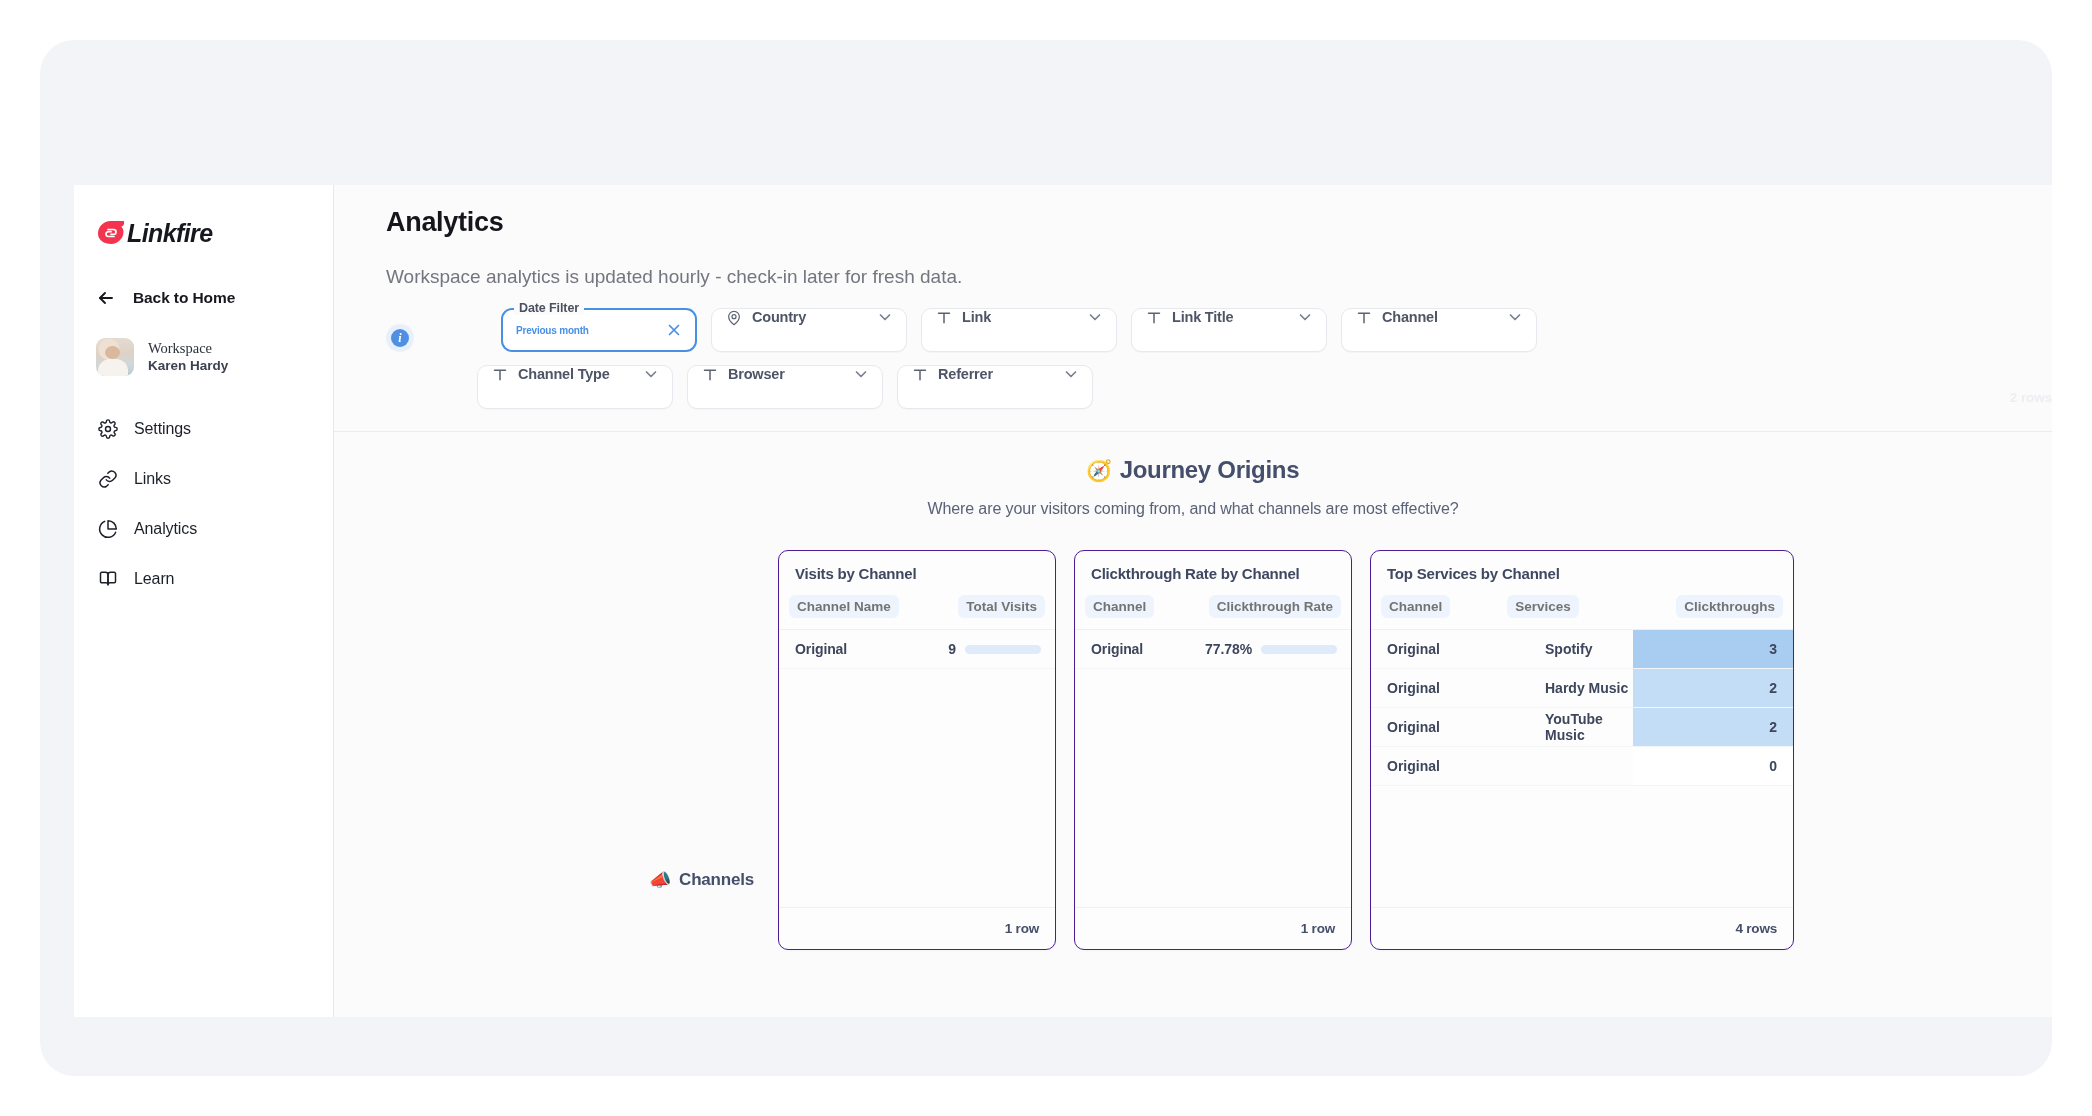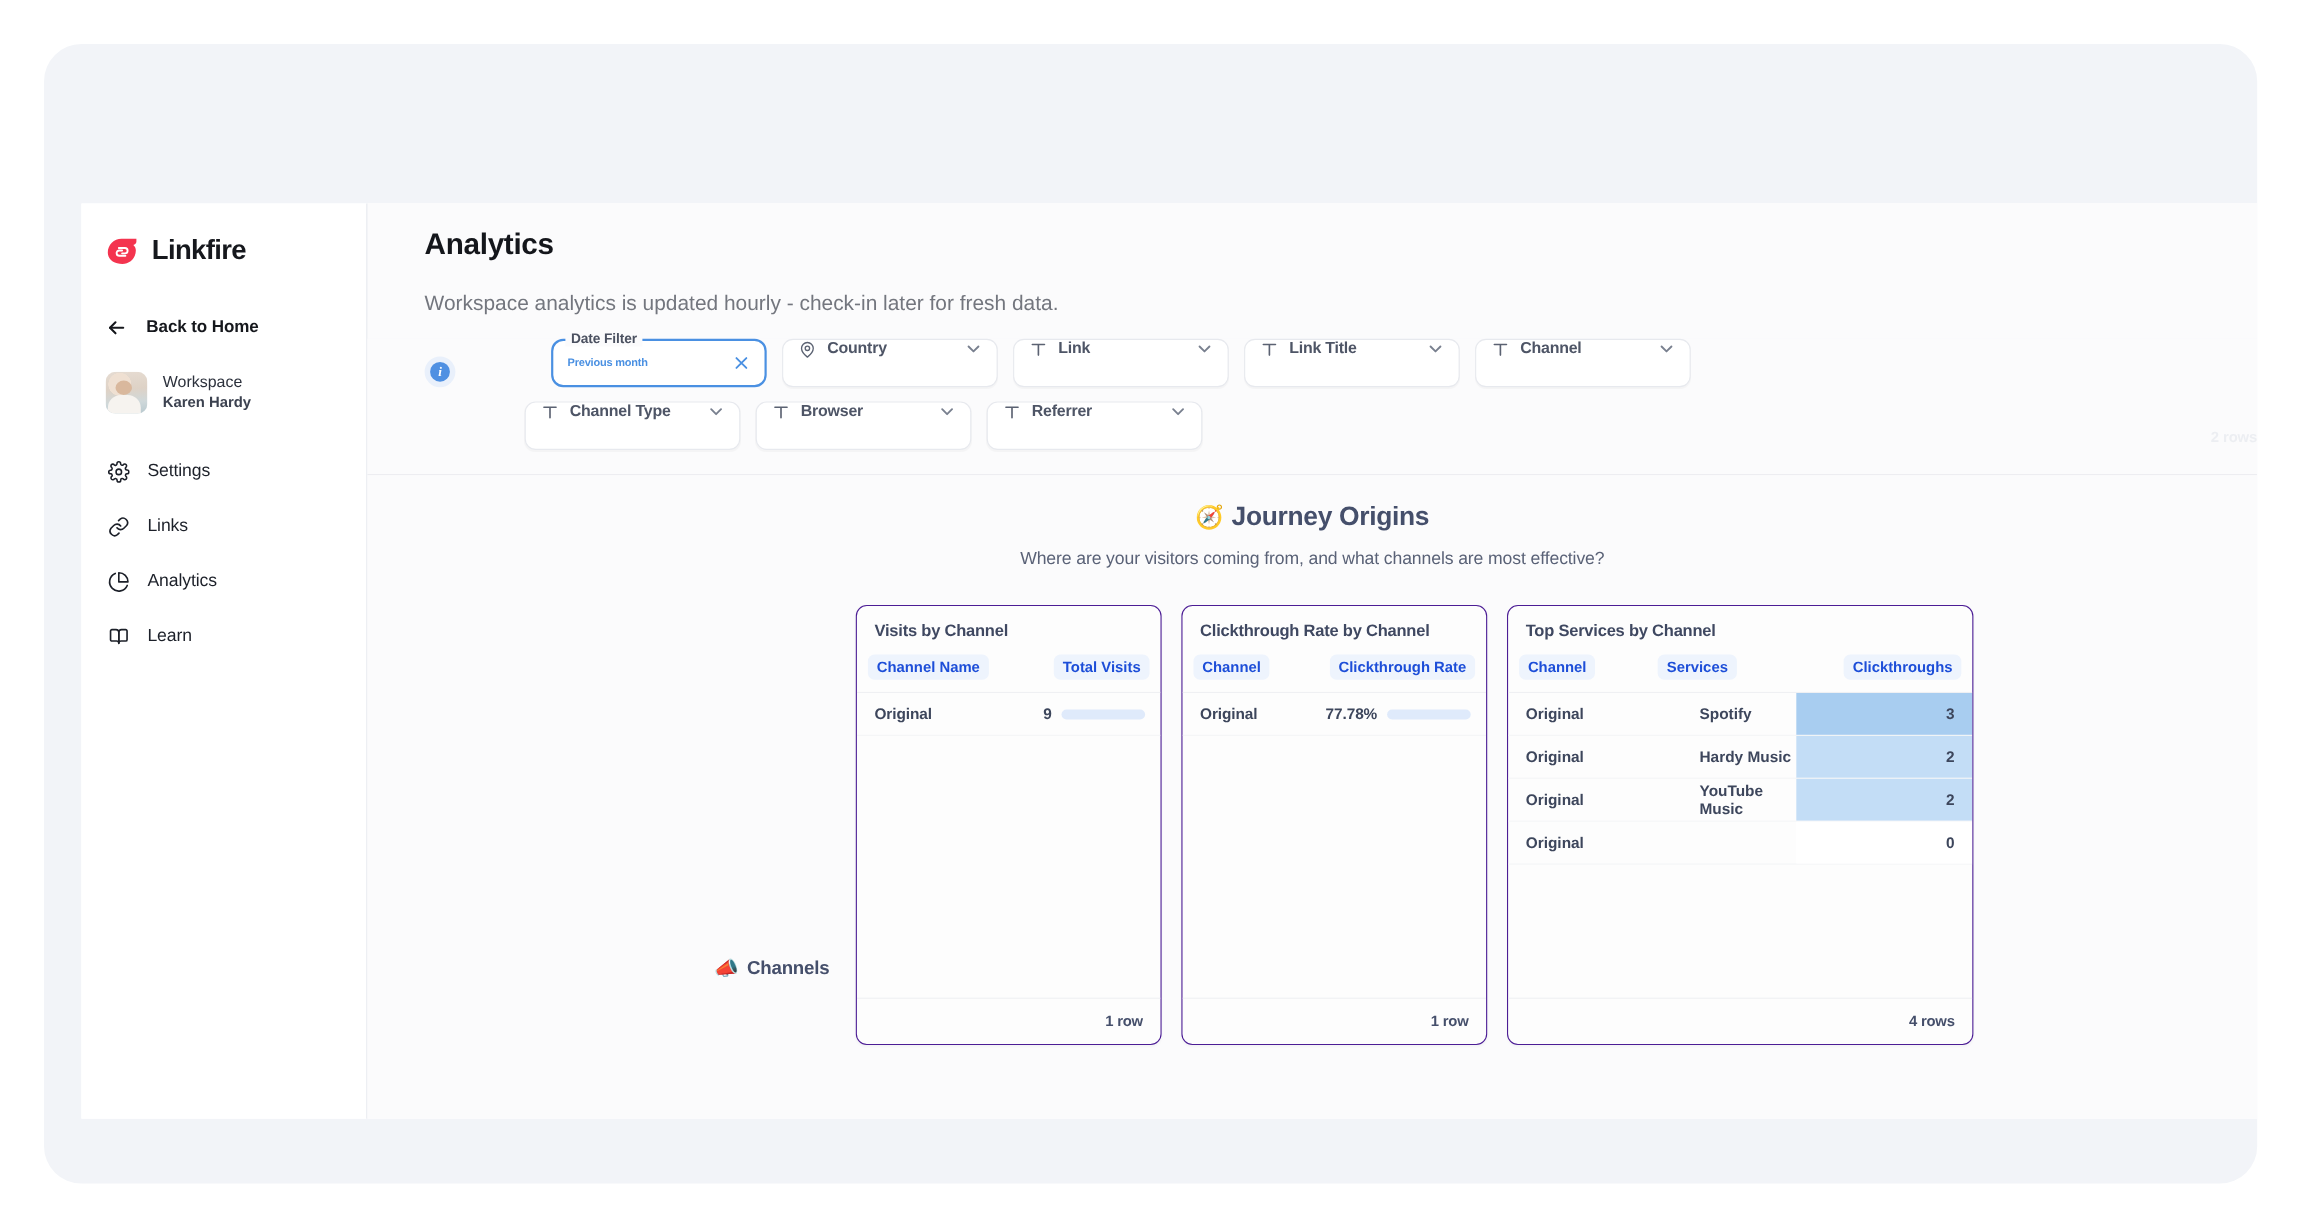--- a/index.html
+++ b/index.html
@@ -41,24 +41,24 @@
     width: 260px;
     flex: 0 0 260px;
     background: #ffffff;
     border-right: 1px solid #e6e8ee;
     padding: 28px 0 0 0;
     position: relative;
   }
 
   .brand {
     display: flex;
-    align-items: flex-start;
-    gap: 11px;
+    align-items: center;
     padding: 0 0 0 21px;
     height: 40px;
+    font-style: italic;
   }
   .brand-mark {
     width: 32px; height: 32px;
     flex: 0 0 32px;
     position: relative;
   }
   .brand-mark svg { display:block; }
   .brand-name {
     font-size: 25px;
     font-weight: bold;
@@ -112,21 +112,21 @@
   }
   .avatar::after {
     content:"";
     position:absolute;
     left:2px; bottom:0;
     width:30px; height:17px;
     border-radius:12px 12px 0 0;
     background:#f6f3ef;
   }
   .ws-text { line-height: 1.22; }
-  .ws-title { font-size: 14.5px; color: #2c313c; }
+  .ws-title { font-size: 14.5px; color: #2c313c; font-family: Liberation Serif, serif; }
   .ws-sub  { font-size: 13.5px; color: #3c4250; font-weight: bold; }
 
   .nav { margin-top: 26px; }
   .nav-item {
     display: flex;
     align-items: center;
     gap: 16px;
     height: 50px;
     padding: 0 0 0 24px;
     cursor: pointer;
@@ -355,21 +355,21 @@
   }
 
   .card-head {
     display: flex;
     align-items: center;
     padding: 0 10px 11px 10px;
   }
   .th {
     font-size: 13.5px;
     font-weight: bold;
-    color: #1d4ed8;
+    color: #737373;
     background: #eef4fd;
     border-radius: 6px;
     padding: 4px 8px;
     white-space: nowrap;
     cursor: pointer;
     text-align: center;
   }
   .th-right { margin-left: auto; }
 
   .card-rows {

